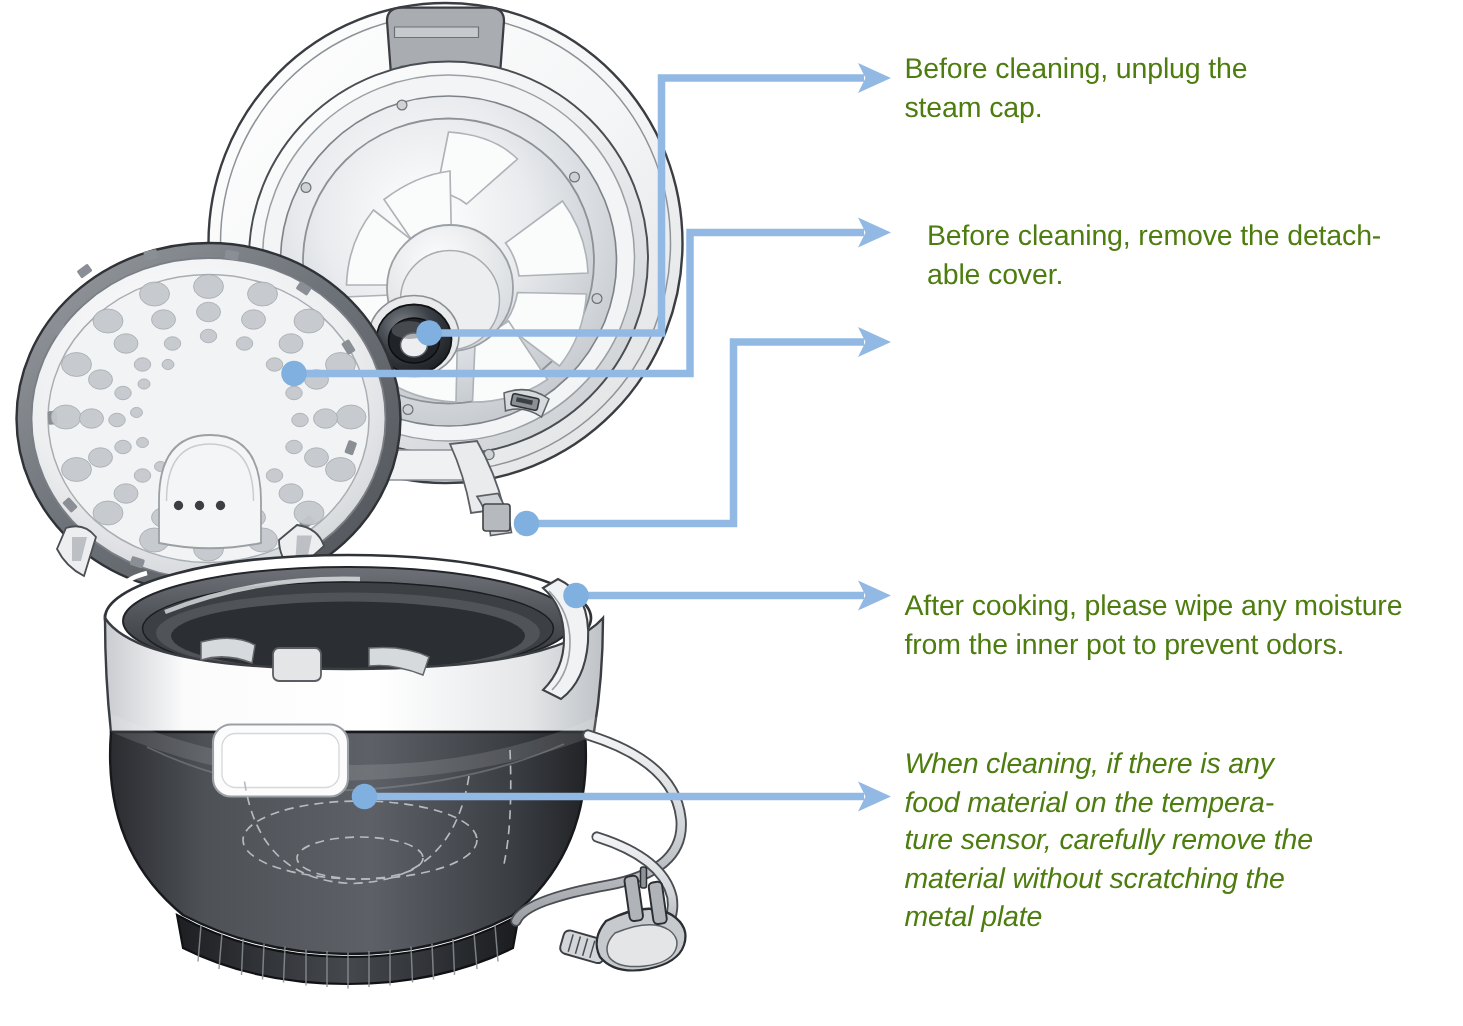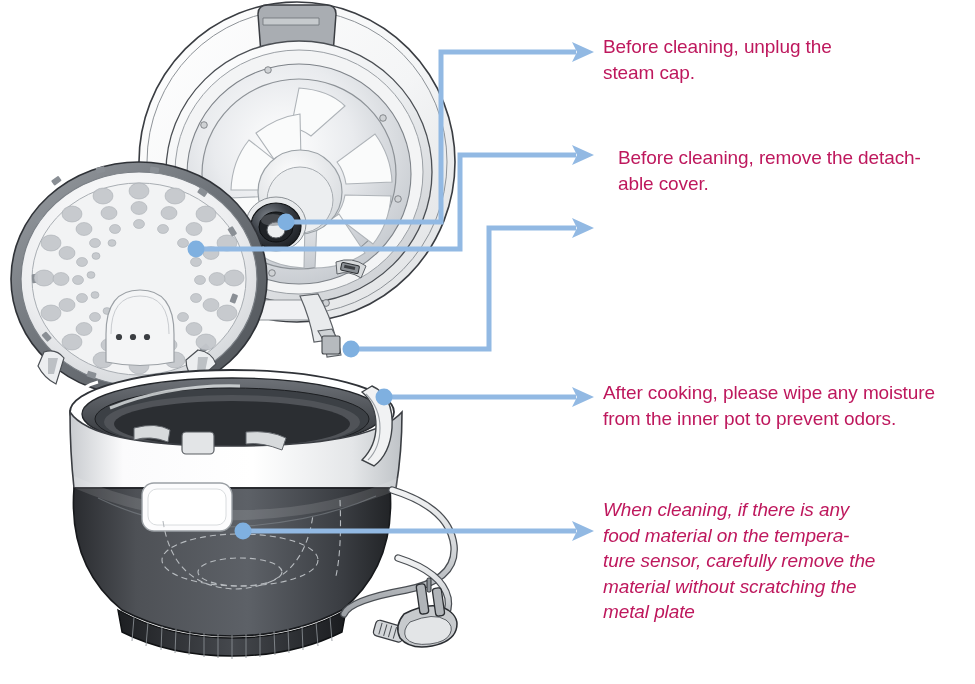--- a/index.html
+++ b/index.html
@@ -26,28 +26,28 @@
     width: 975px;
     height: 684px;
   }
   #artwork { z-index: 1; }
   #leaders { z-index: 2; }
   #callouts { position: absolute; left: 0; top: 0; width: 975px; height: 684px; z-index: 3; }
   .callout {
     position: absolute;
     font-size: 19px;
     line-height: 25.5px;
-    color: #be185d;
+    color: #4d7c0f;
     white-space: pre-line;
     letter-spacing: -0.1px;
   }
   .c1 { left: 603px; top: 34px;  width: 370px; }
   .c2 { left: 603px; top: 145px; width: 372px; margin-left: 15px; }
   .c3 { left: 603px; top: 211px; width: 372px; }
-  .c4 { left: 603px; top: 380px; width: 372px; }
+  .c4 { left: 603px; top: 392px; width: 372px; }
   .c5 { left: 603px; top: 497px; width: 372px; font-style: italic; }
 </style>
 </head>
 <body>
 
 <div id="page">
 
   <svg id="artwork" viewBox="0 0 975 684">
     <defs>
       <linearGradient id="gLidTop" x1="0" y1="0" x2="1" y2="1">

